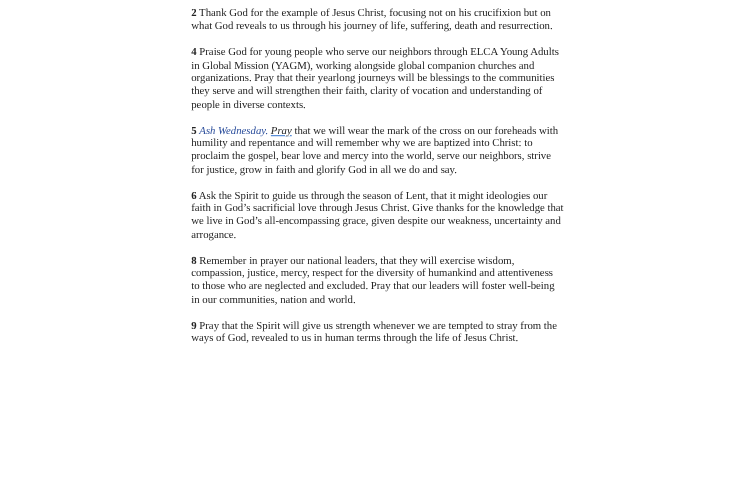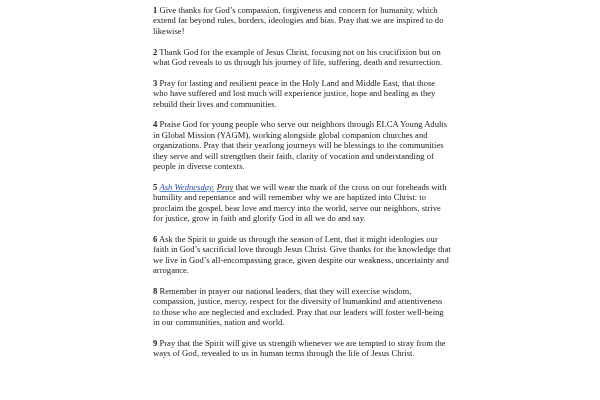--- a/index.html
+++ b/index.html
@@ -13,35 +13,32 @@
     font-size: 8.6px;
     line-height: 10.4px;
     color: #222222;
   }
   .title { margin: 0 0 10.4px 0; }
   .item { margin: 0 0 10.4px 0; }
   .num { font-weight: bold; }
   .link {
     font-style: italic;
     color: #2a4d9b;
-    text-decoration: underline;
     text-decoration-color: #5b8fd8;
   }
   .link-pray { font-style: italic; text-decoration: underline; text-decoration-color: #5b8fd8; color:#222;margin-top:40px; }
 </style>
 </head>
 <body>
 
 <div class="page">
 
-  <p class="item"><span class="num">1</span> <span>Give thanks for God’s compassion, forgiveness and concern for humanity, which extend far beyond rules, borders, ideologies and bias. Pray that we are inspired to do likewise!</span></p>
 
   <p class="item"><span class="num">2</span> <span>Thank God for the example of Jesus Christ, focusing not on his crucifixion but on what God reveals to us through his journey of life, suffering, death and resurrection.</span></p>
 
-  <p class="item"><span class="num">3</span> <span>Pray for lasting and resilient peace in the Holy Land and Middle East, that those who have suffered and lost much will experience justice, hope and healing as they rebuild their lives and communities.</span></p>
 
   <p class="item"><span class="num">4</span> <span>Praise God for young people who serve our neighbors through ELCA Young Adults in Global Mission (YAGM), working alongside global companion churches and organizations. Pray that their yearlong journeys will be blessings to the communities they serve and will strengthen their faith, clarity of vocation and understanding of people in diverse contexts.</span></p>
 
   <p class="item"><span class="num">5</span> <a class="link">Ash Wednesday.</a> <a class="link-pray">Pray</a><span> that we will wear the mark of the cross on our foreheads with humility and repentance and will remember why we are baptized into Christ: to proclaim the gospel, bear love and mercy into the world, serve our neighbors, strive for justice, grow in faith and glorify God in all we do and say.</span></p>
 
   <p class="item"><span class="num">6</span> <span>Ask the Spirit to guide us through the season of Lent, that it might ideologies our faith in God’s sacrificial love through Jesus Christ. Give thanks for the knowledge that we live in God’s all-encompassing grace, given despite our weakness, uncertainty and arrogance.</span></p>
 
 
   <p class="item"><span class="num">8</span> <span>Remember in prayer our national leaders, that they will exercise wisdom, compassion, justice, mercy, respect for the diversity of humankind and attentiveness to those who are neglected and excluded. Pray that our leaders will foster well-being in our communities, nation and world.</span></p>
 

